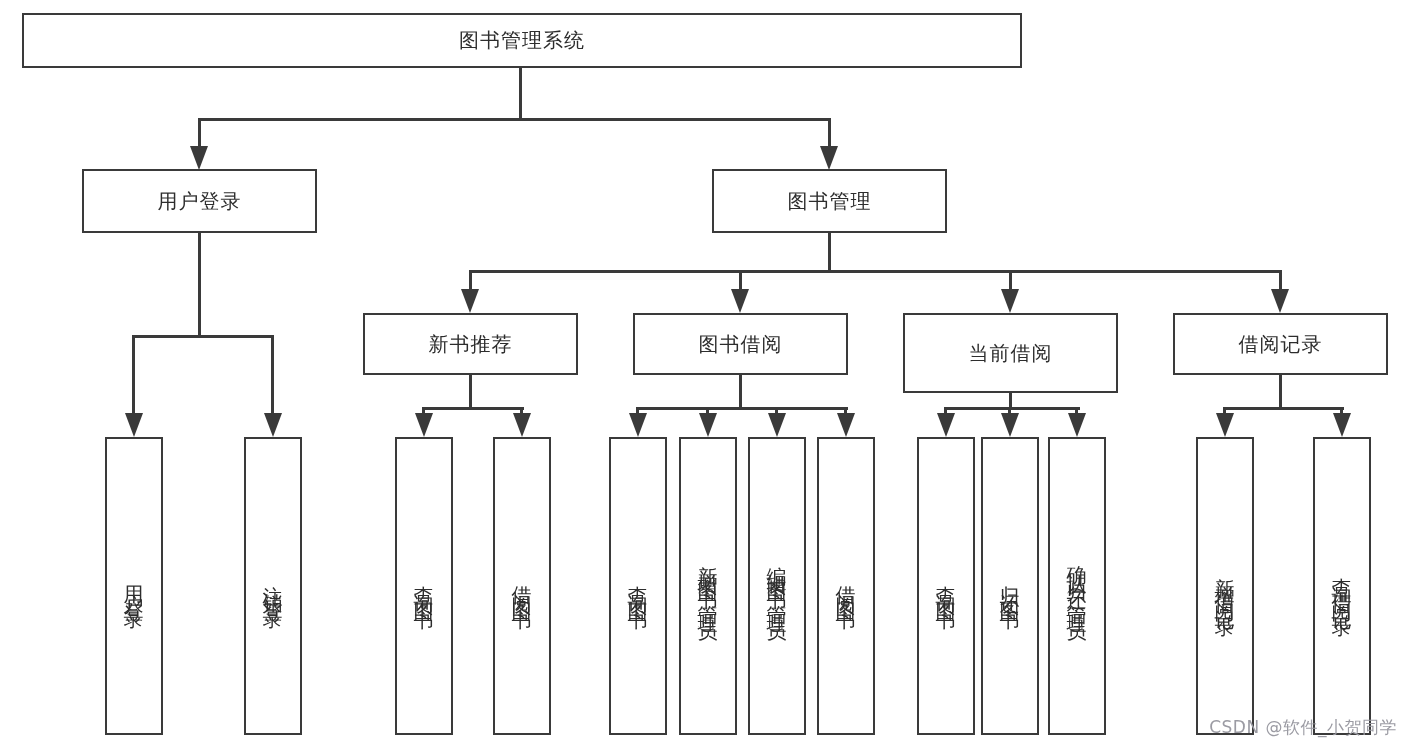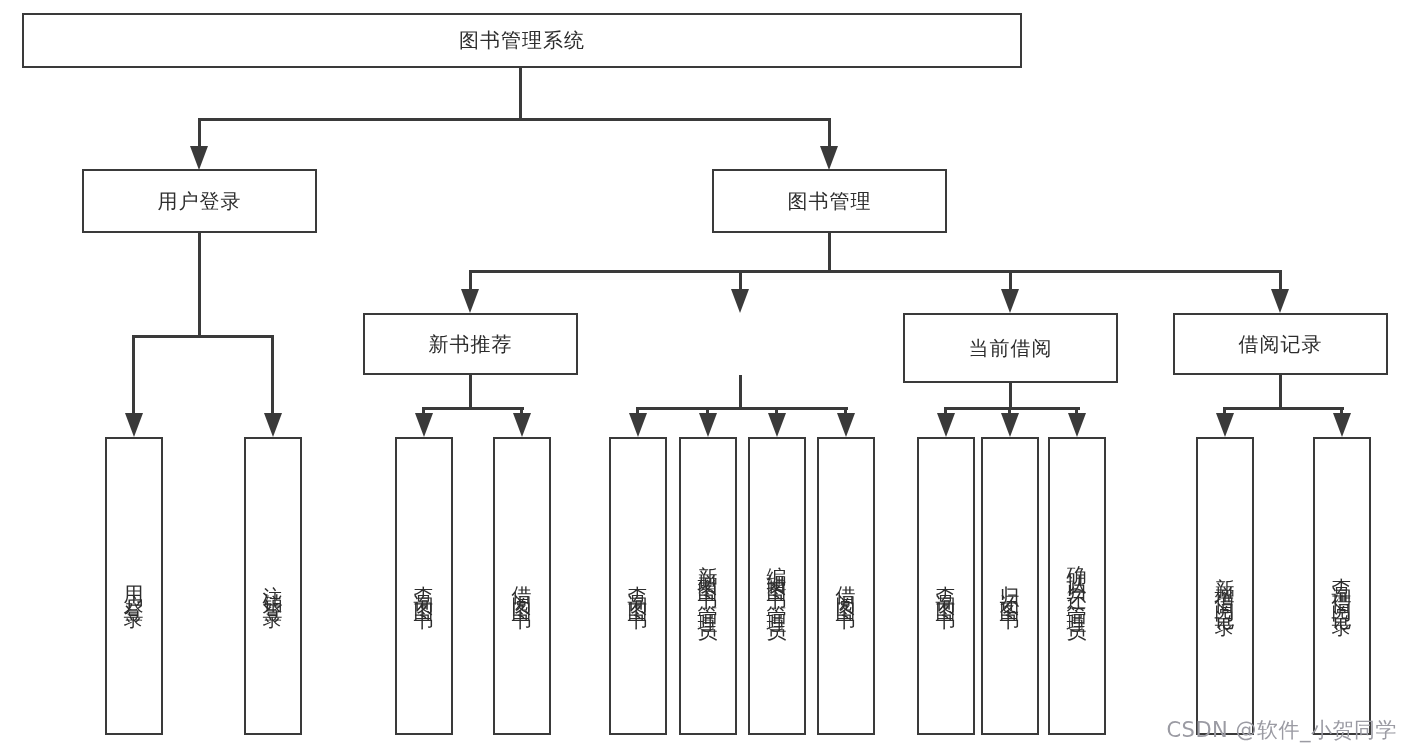--- a/index.html
+++ b/index.html
@@ -20,36 +20,37 @@
     letter-spacing:8px;line-height:1.1;padding:6px 0;
   }
   .line{position:absolute;background:var(--line,#3a3a3a);z-index:1;}
   .arrow{
     position:absolute;width:0;height:0;z-index:1;
     border-left:9px solid transparent;border-right:9px solid transparent;
     border-top:24px solid var(--line,#3a3a3a);
   }
   .watermark{
     position:absolute;top:716px;right:8px;z-index:5;
-    font-size:21px;letter-spacing:0.5px;white-space:nowrap;
+    font-size:17px;letter-spacing:0.5px;white-space:nowrap;
     color:var(--watermark,#9b9ba3);
   }
 </style>
 </head>
 <body>
 
 <div class="canvas" style="--line: #3a3a3a; --text: #2d2d2d; --watermark: #9b9ba3; --background: #ffffff;">
 
   <div class="node hnode" style="left:22px;top:13px;width:1000px;height:55px;">图书管理系统</div>
 
   <div class="node hnode" style="left:82px;top:169px;width:235px;height:64px;">用户登录</div>
   <div class="node hnode" style="left:363px;top:313px;width:215px;height:62px;">新书推荐</div>
 
   <div class="node hnode" style="left:712px;top:169px;width:235px;height:64px;">图书管理</div>
-  <div class="node hnode" style="left:903px;top:313px;width:215px;height:70px;">当前借阅</div>
+  <div class="node hnode" style="left:633px;top:313px;width:215px;height:62px;">图书借阅</div>
+  <div class="node hnode" style="left:903px;top:313px;width:215px;height:80px;">当前借阅</div>
   <div class="node hnode" style="left:1173px;top:313px;width:215px;height:62px;">借阅记录</div>
 
   <div class="node leaf" style="left:105px;top:437px;width:58px;height:298px;">用户登录</div>
   <div class="node leaf" style="left:244px;top:437px;width:58px;height:298px;">注销登录</div>
 
   <div class="node leaf" style="left:395px;top:437px;width:58px;height:298px;">查询图书</div>
   <div class="node leaf" style="left:493px;top:437px;width:58px;height:298px;">借阅图书</div>
 
   <div class="node leaf" style="left:609px;top:437px;width:58px;height:298px;">查询图书</div>
   <div class="node leaf" style="left:679px;top:437px;width:58px;height:298px;">新增图书（管理员）</div>

